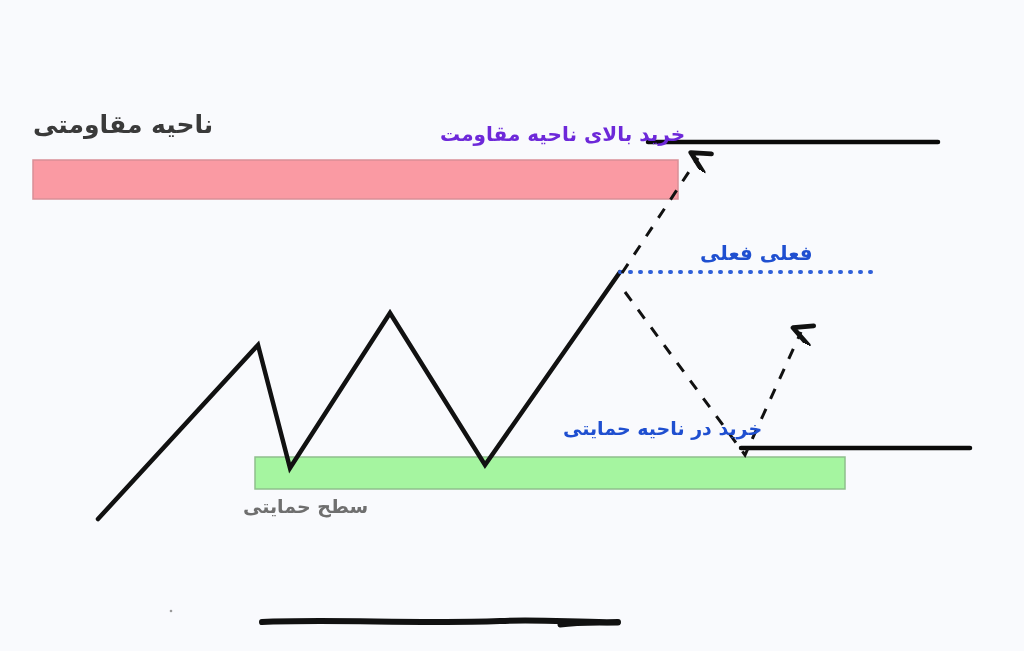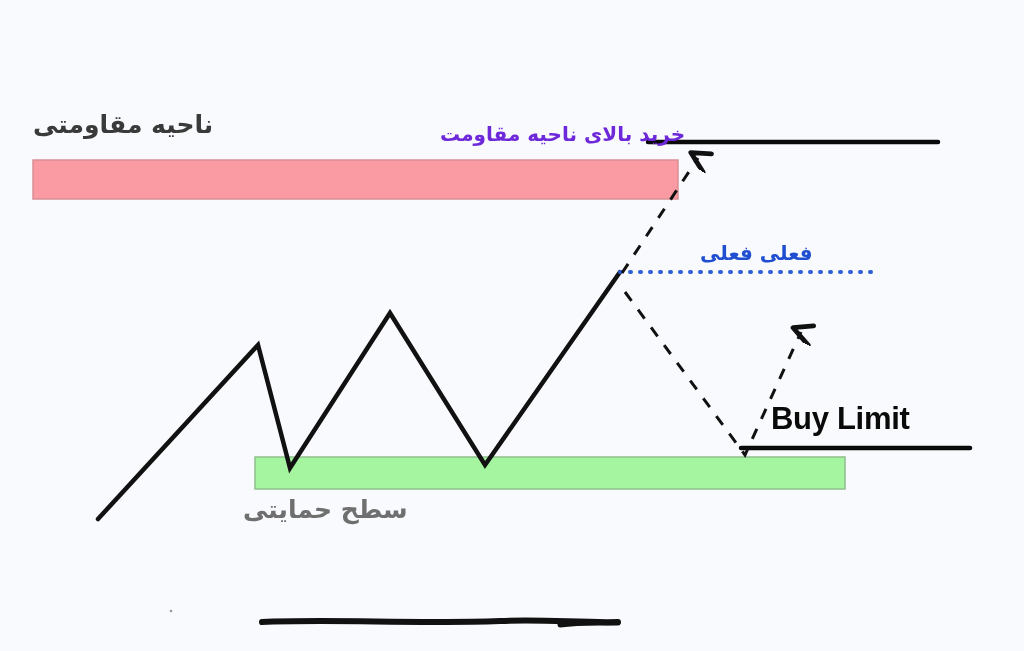--- a/index.html
+++ b/index.html
@@ -58,21 +58,21 @@
     left: 563px;
     top: 419px;
     font-size: 19px;
     font-weight: 700;
     color: #1f4fd0;
     direction: rtl;
   }
   .lbl-support-level {
     left: 243px;
     top: 497px;
-    font-size: 25px;
+    font-size: 19px;
     font-weight: 700;
     color: #6f6f6f;
     direction: rtl;
   }
   
   .lbl-buy-stop {
     left: 713px;
     top: 99px;
     font-size: 31px;
     font-weight: 700;
@@ -125,18 +125,18 @@
     <circle cx="171" cy="611" r="1.3" fill="#9a9a9a"></circle>
   </svg>
 
   <div class="lbl lbl-resistance-zone">ناحیه مقاومتی</div>
 
   <div class="lbl lbl-buy-above-resistance">خرید بالای ناحیه مقاومت</div>
 
 
   <div class="lbl lbl-current-price">فعلی فعلی</div>
 
+  <div class="lbl lbl-buy-in-support">خرید در ناحیه حمایتی</div>
 
-  <div class="lbl lbl-buy-limit">Buy Limit</div>
 
   <div class="lbl lbl-support-level">سطح حمایتی</div>
 
 </div>
 
 </body></html>

